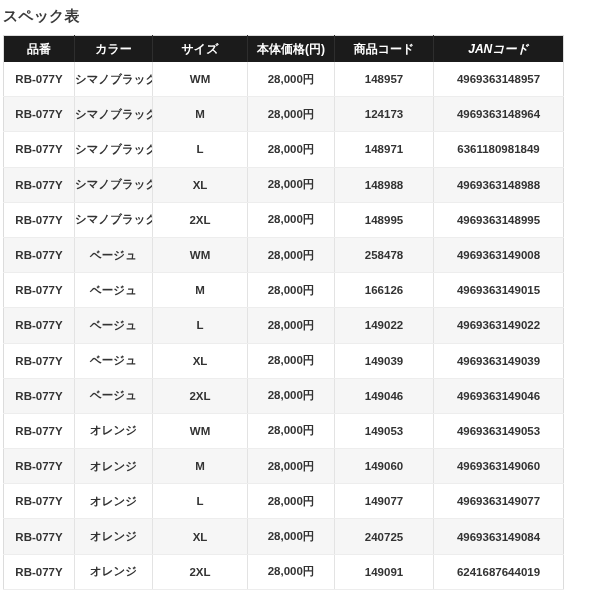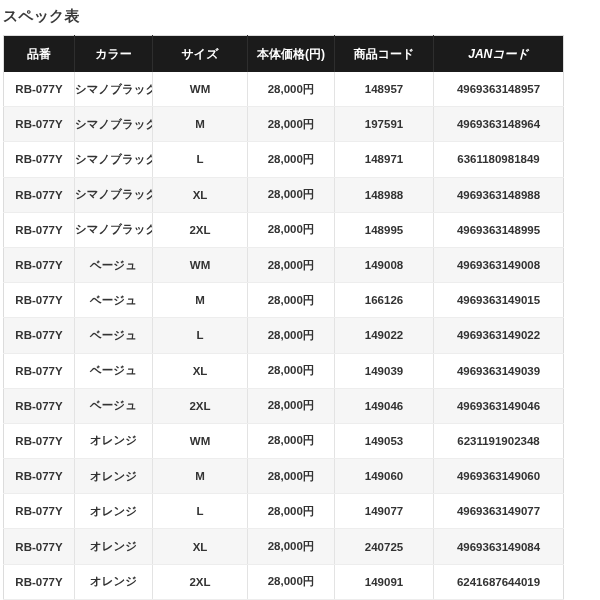--- a/index.html
+++ b/index.html
@@ -28,21 +28,21 @@
     width: 560px;
     border-collapse: collapse;
     table-layout: fixed;
     border: 1px solid #dcdcdc;
   }
   table.spec-table th {
     background: #1b1b1b;
     color: #ffffff;
     font-size: 12px;
     font-weight: bold;
-    height: 36px;
+    height: 26px;
     padding: 0;
     text-align: center;
     vertical-align: middle;
     border-right: 1px solid #2e2e2e;
   }
   table.spec-table th:last-child { border-right: none; font-style: italic; }
   table.spec-table td {
     font-size: 11.5px;
     font-weight: bold;
     color: #333333;
@@ -98,21 +98,21 @@
           <td>WM</td>
           <td>28,000円</td>
           <td>148957</td>
           <td>4969363148957</td>
         </tr>
         <tr class="alt">
           <td>RB-077Y</td>
           <td>シマノブラック</td>
           <td>M</td>
           <td>28,000円</td>
-          <td>197591</td>
+          <td>124173</td>
           <td>4969363148964</td>
         </tr>
         <tr>
           <td>RB-077Y</td>
           <td>シマノブラック</td>
           <td>L</td>
           <td>28,000円</td>
           <td>148971</td>
           <td>6361180981849</td>
         </tr>
@@ -130,21 +130,21 @@
           <td>2XL</td>
           <td>28,000円</td>
           <td>148995</td>
           <td>4969363148995</td>
         </tr>
         <tr class="alt">
           <td>RB-077Y</td>
           <td>ベージュ</td>
           <td>WM</td>
           <td>28,000円</td>
-          <td>149008</td>
+          <td>258478</td>
           <td>4969363149008</td>
         </tr>
         <tr>
           <td>RB-077Y</td>
           <td>ベージュ</td>
           <td>M</td>
           <td>28,000円</td>
           <td>166126</td>
           <td>4969363149015</td>
         </tr>
@@ -171,21 +171,21 @@
           <td>28,000円</td>
           <td>149046</td>
           <td>4969363149046</td>
         </tr>
         <tr>
           <td>RB-077Y</td>
           <td>オレンジ</td>
           <td>WM</td>
           <td>28,000円</td>
           <td>149053</td>
-          <td>6231191902348</td>
+          <td>4969363149053</td>
         </tr>
         <tr class="alt">
           <td>RB-077Y</td>
           <td>オレンジ</td>
           <td>M</td>
           <td>28,000円</td>
           <td>149060</td>
           <td>4969363149060</td>
         </tr>
         <tr>

